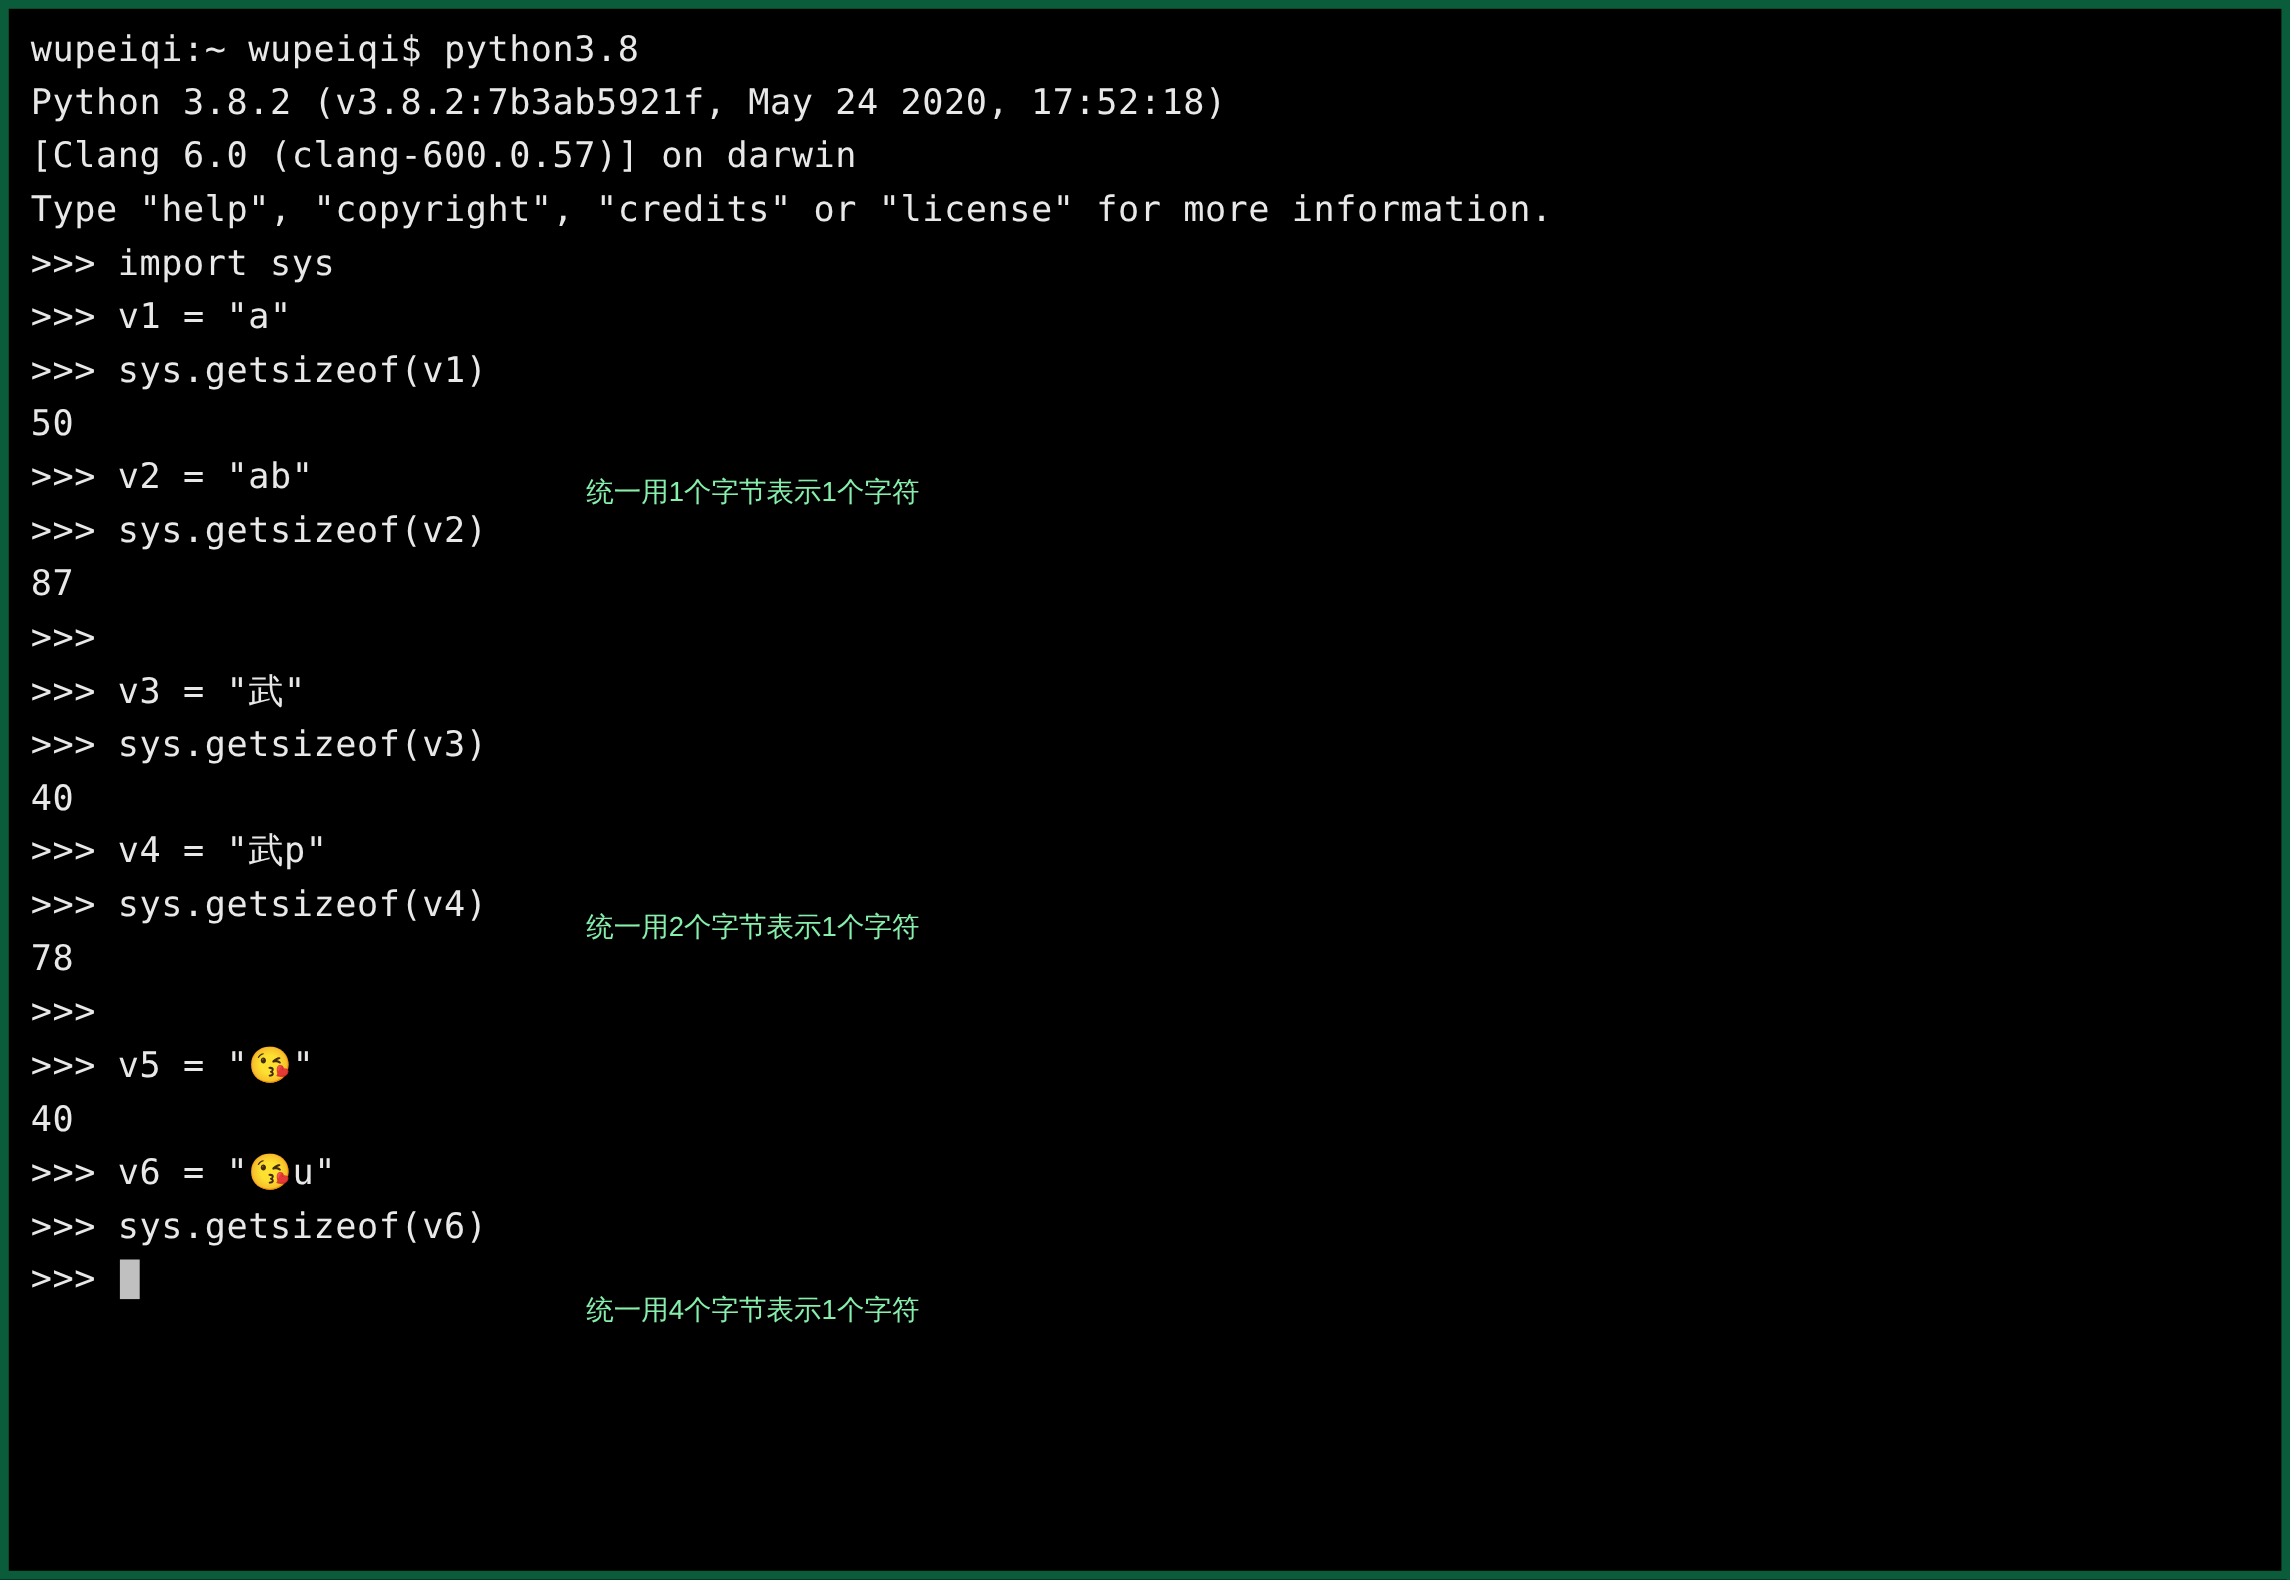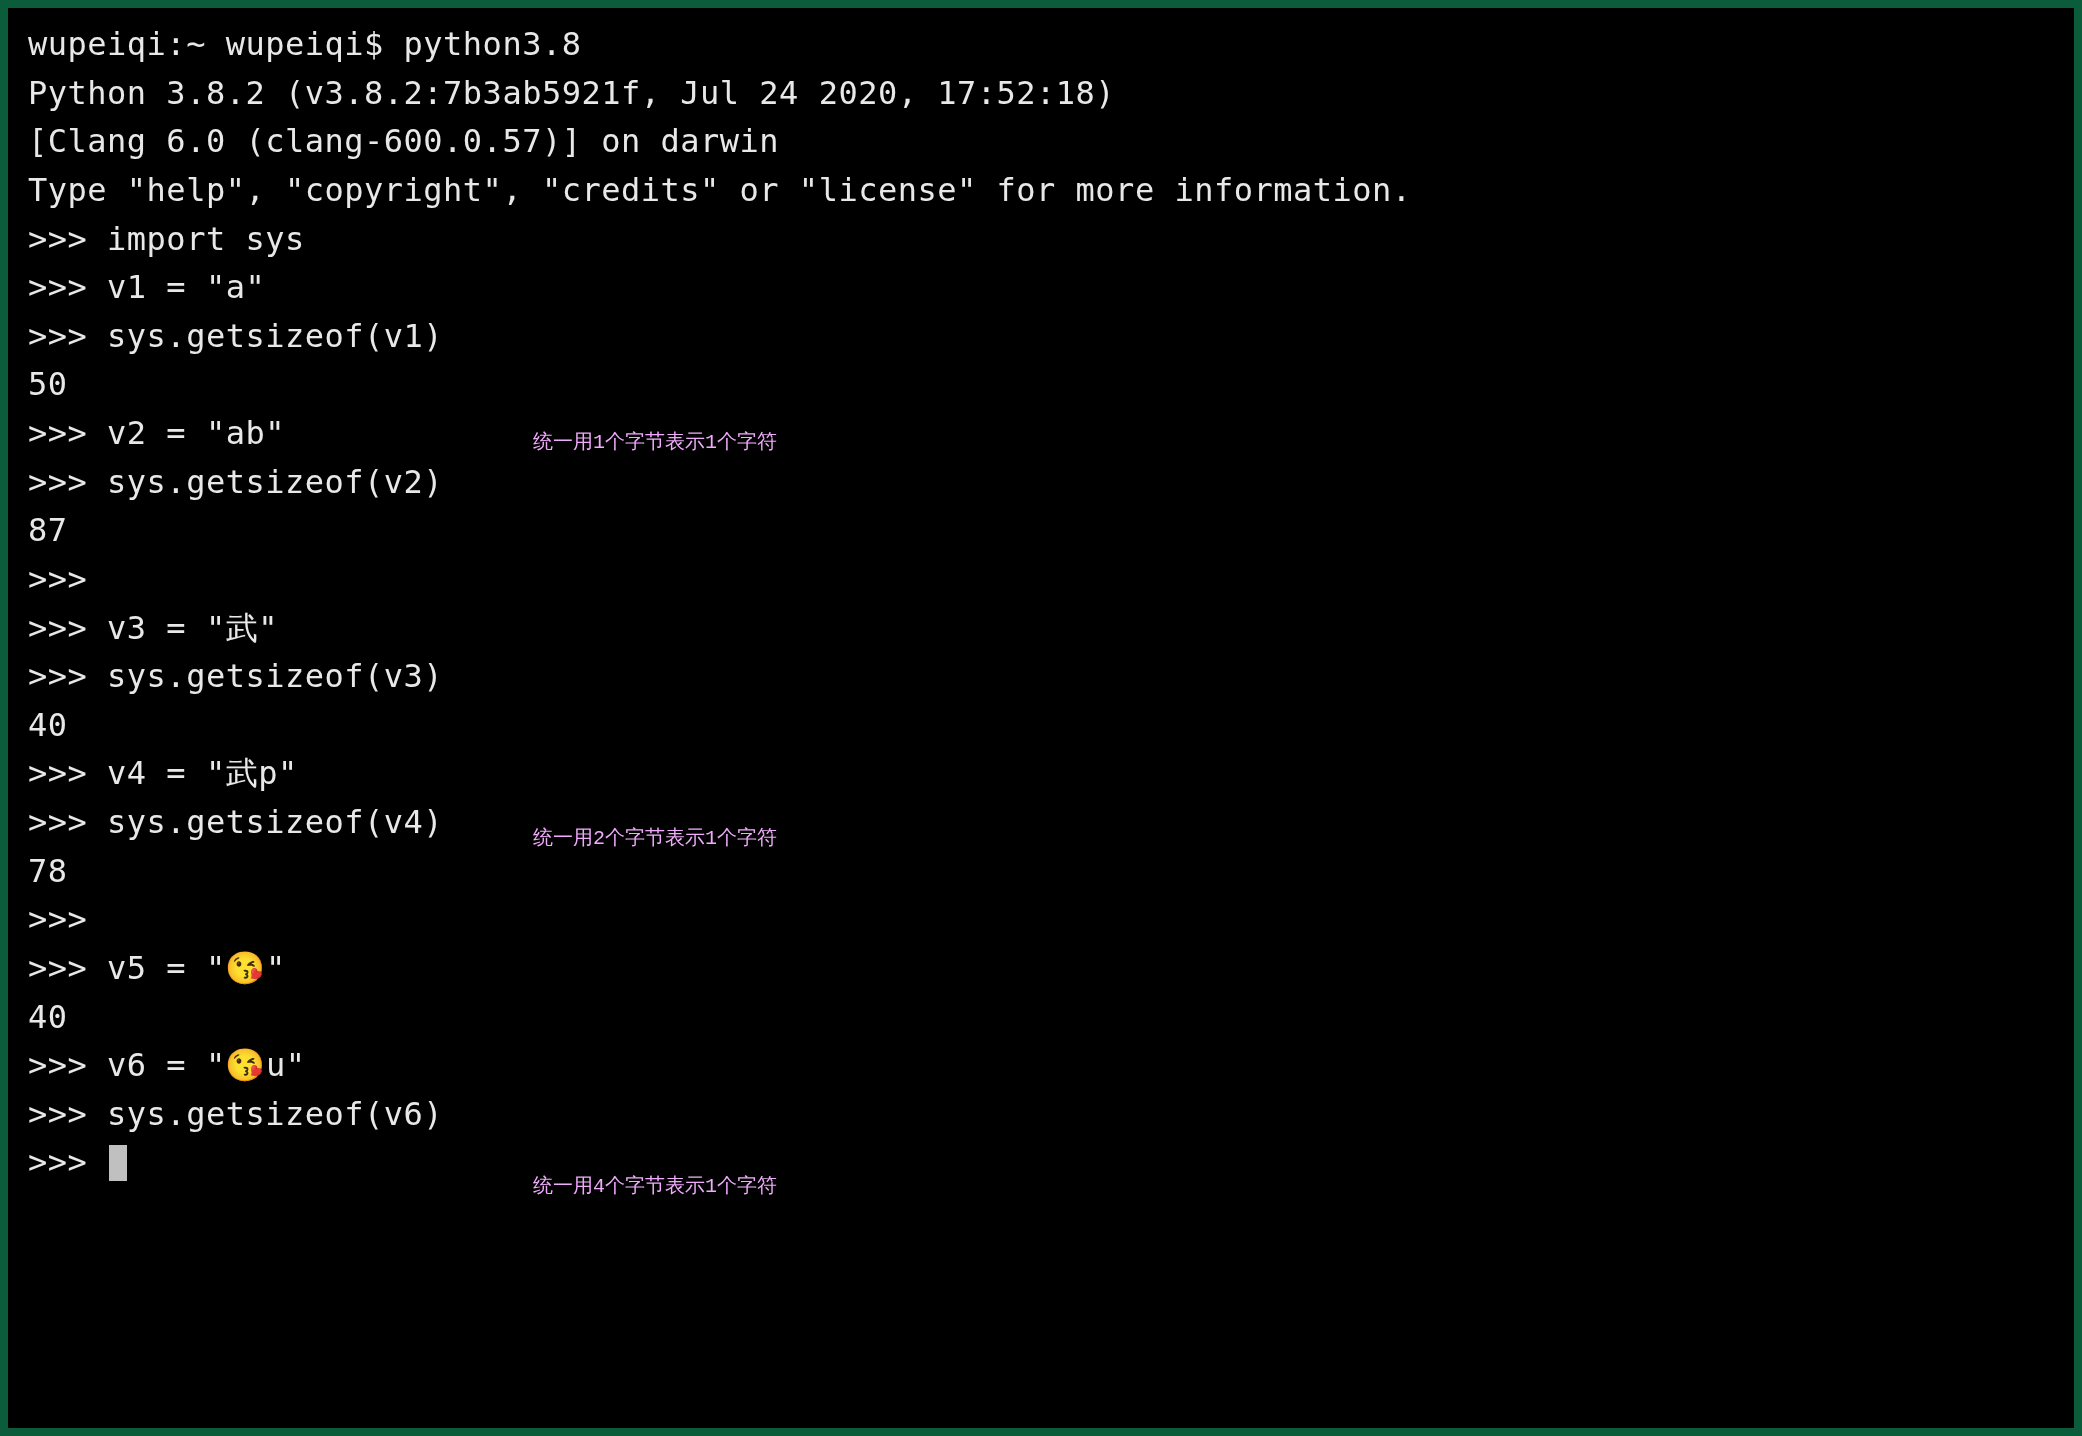--- a/index.html
+++ b/index.html
@@ -33,35 +33,35 @@
     .cursor {
       display: inline-block;
       width: 18px;
       height: 36px;
       background: #c0c0c0;
       vertical-align: text-bottom;
       margin-left: 2px;
     }
     .annotation {
       position: absolute;
-      color: #f0abfc;
-      font-size: 20px;
-      font-family: Liberation Mono, monospace;
+      color: #86efac;
+      font-size: 25px;
+      font-family: Liberation Sans, sans-serif;
       font-weight: 500;
     }
     .ann1 { top: 420px; left: 525px; }
     .ann2 { top: 816px; left: 525px; }
     .ann3 { top: 1164px; left: 525px; }
   </style>
 </head>
 <body>
 
 <div class="terminal">
   <div class="line">wupeiqi:~ wupeiqi$ python3.8</div>
-  <div class="line">Python 3.8.2 (v3.8.2:7b3ab5921f, Jul 24 2020, 17:52:18)</div>
+  <div class="line">Python 3.8.2 (v3.8.2:7b3ab5921f, May 24 2020, 17:52:18)</div>
   <div class="line">[Clang 6.0 (clang-600.0.57)] on darwin</div>
   <div class="line">Type "help", "copyright", "credits" or "license" for more information.</div>
   <div class="line">&gt;&gt;&gt; import sys</div>
   <div class="line">&gt;&gt;&gt; v1 = "a"</div>
   <div class="line">&gt;&gt;&gt; sys.getsizeof(v1)</div>
   <div class="line">50</div>
   <div class="line">&gt;&gt;&gt; v2 = "ab"</div>
   <div class="line">&gt;&gt;&gt; sys.getsizeof(v2)</div>
   <div class="line">87</div>
   <div class="line">&gt;&gt;&gt;</div>

